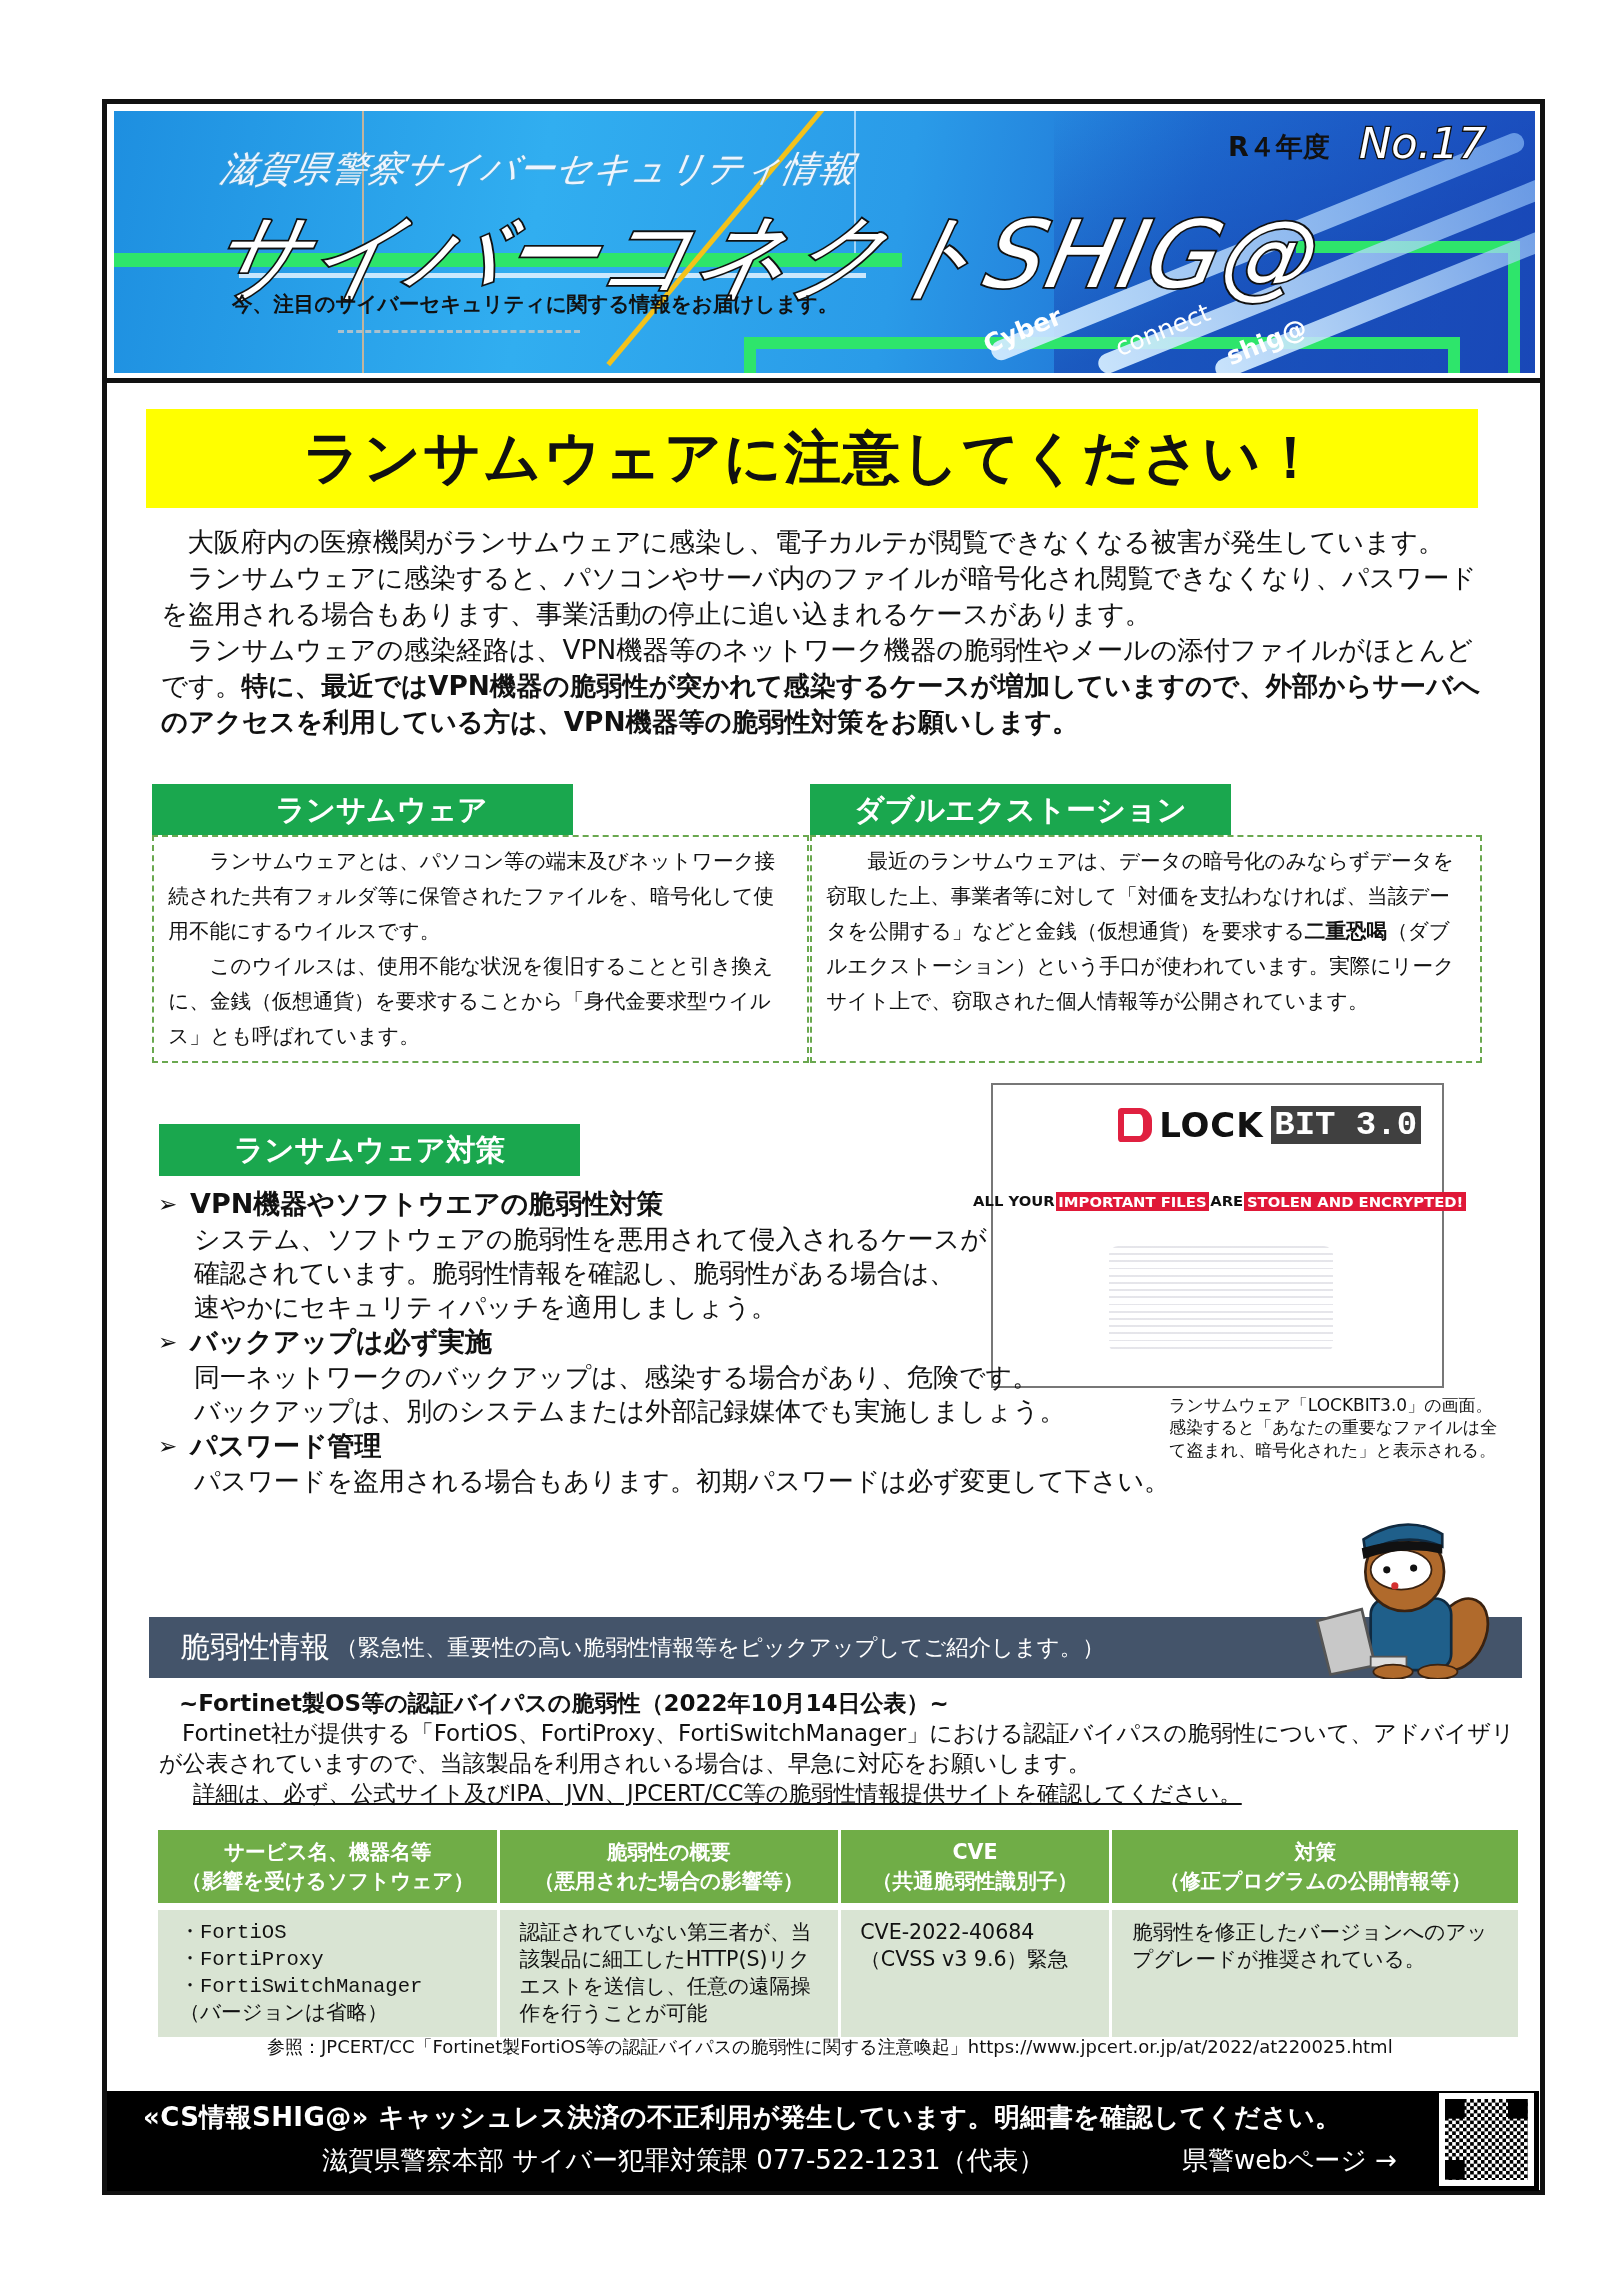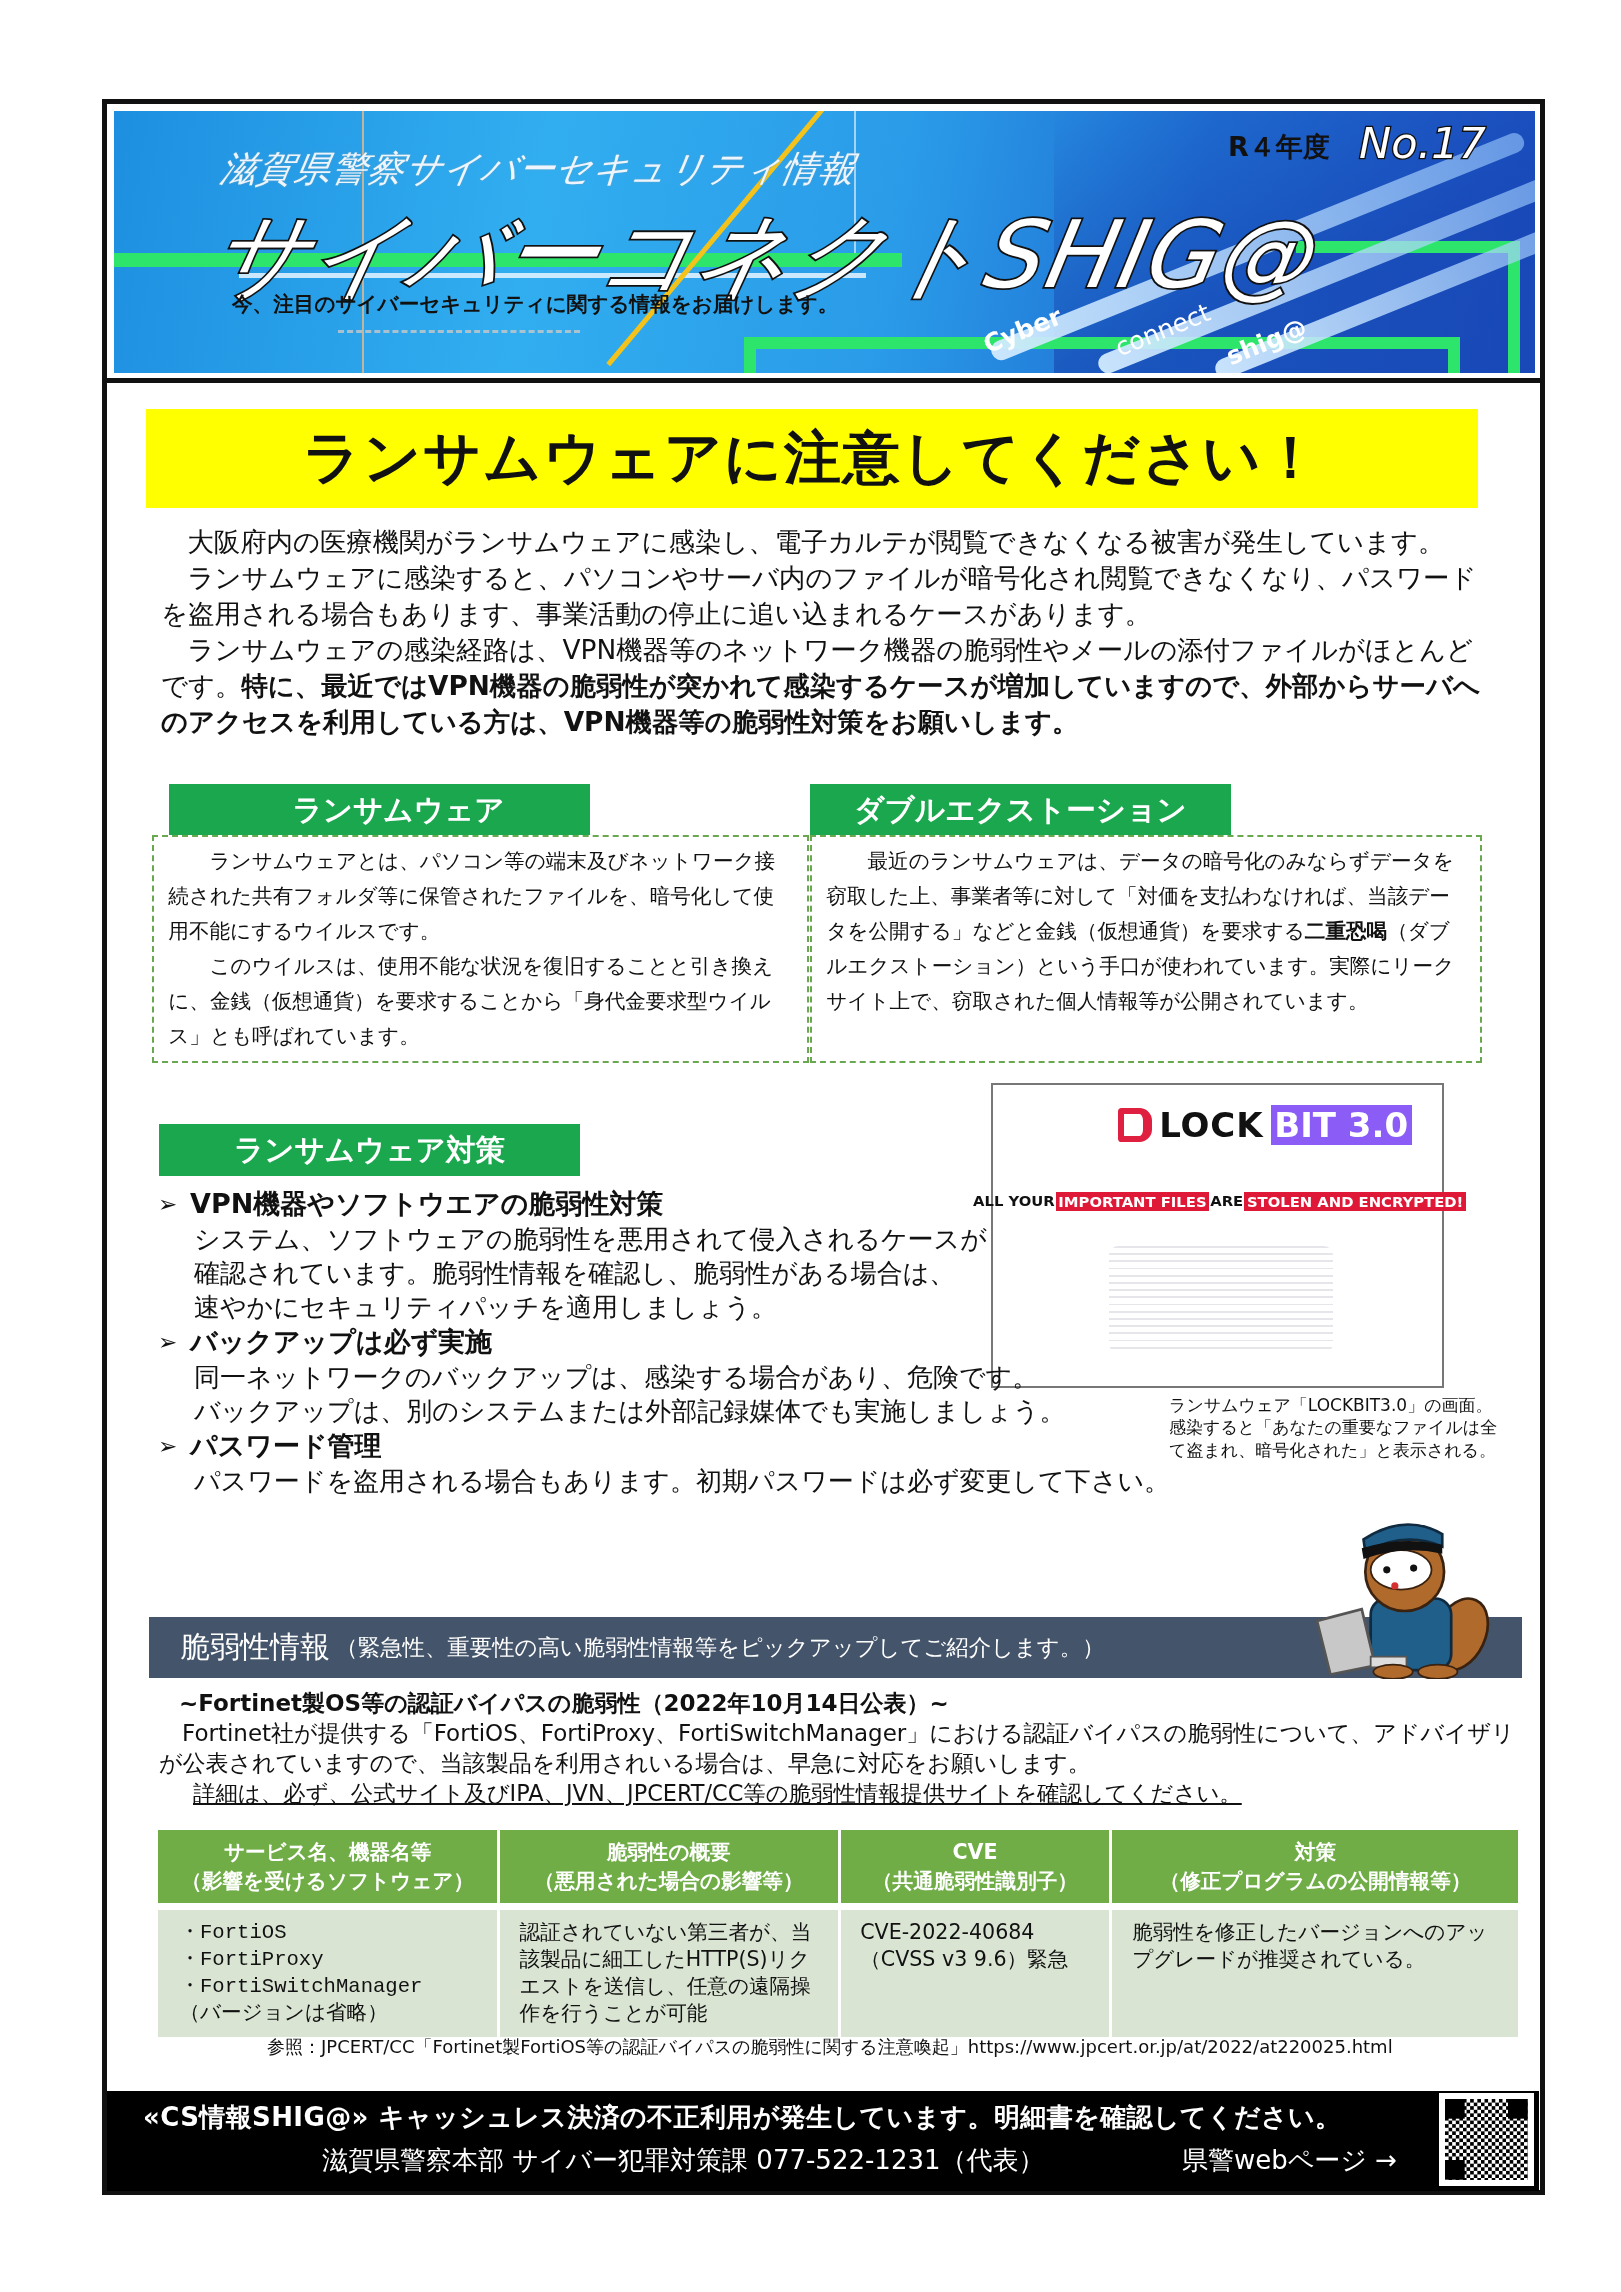--- a/index.html
+++ b/index.html
@@ -43,32 +43,32 @@
   
   #intro { left:161px; top:524px; width:1325px; font-size:26.4px; line-height:36px; color:#111; }
   #intro p { text-indent: 1em; }
   #intro b { font-weight: bold; }
 
   
   .sec-label { background:#1aa74e; color:#fff; font-weight:bold; font-size:29.6px; display:flex; align-items:center; justify-content:center; height:52px; }
   .dash-box { border:2.2px dashed #6aa84f; background:#fff; padding:7.2px 14.3px; font-size:20.6px; line-height:35px; color:#111; }
   .dash-box p { text-indent: 2em; }
 
-  #sec1-label { left:169px; top:784px; width:421px;padding-left:38px; }
+  #sec1-label { left:152px; top:784px; width:421px;padding-left:38px; }
   #sec1-box { left:152px; top:835px; width:657px; height:228px; }
   #sec2-label { left:810px; top:784px; width:421px; }
   #sec2-box { left:810px; top:835px; width:672px; height:228px; }
   #sec2-box b { font-weight:bold; }
 
   
   #lockbit { left:991px; top:1083px; width:453px; height:305px; border:2.7px solid #777; background:#fff; }
   #lockbit .logo { position:absolute; left:125px; top:19.7px; display:flex; align-items:center; gap:7.2px; }
   #lockbit .logo-mark { width:34px; height:34px; border:6.3px solid #e02040; border-right-width:9.9px; border-radius:3.6px 12.5px 12.5px 3.6px; }
   #lockbit .logo-text { font-weight:bold; font-size:34px; color:#111; letter-spacing:0.9px; }
-  #lockbit .logo-red { background:#8b5cf6; color:#fff; padding:0 3.6px; font-weight:bold; font-size:34px; }
+  #lockbit .logo-red { background:#404040; color:#fff; padding:0 3.6px; font-weight:bold; font-size:34px;font-family:Liberation Mono, monospace; }
   #lockbit .headline { position:absolute; left:9px; top:107px; width:435px; font-weight:bold; font-size:14.8px; white-space:nowrap; display:flex; gap:1px; justify-content:center; }
   #lockbit .hl-red { background:#e01838; color:#fff; padding:0.9px 2.7px; }
   #lockbit .fine { position:absolute; left:116px; top:161px; width:224px; height:107px;
      background: repeating-linear-gradient(180deg, rgba(150,150,170,.35) 0 1.8px, transparent 1.8px 7.2px); opacity:.7; border-radius:9px; }
   #lockbit-caption { left:1169px; top:1394px; width:340px; font-size:17px; line-height:22.4px; color:#111; }
 
   
   #sec3-label { left:159px; top:1124px; width:421px;font-family:Liberation Serif, serif; }
   #measures { left:158px; top:1186px; width:1057px; }
   .m-item { margin-bottom:0; }

